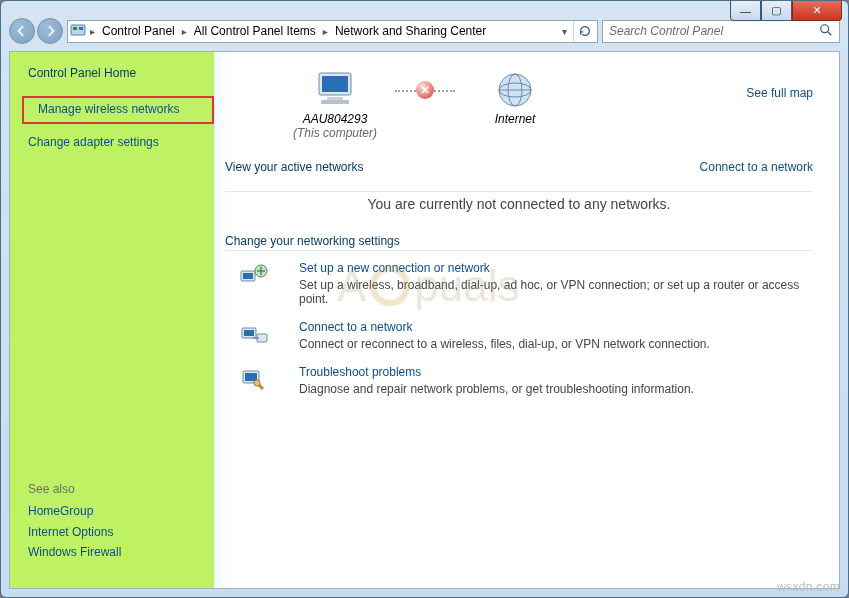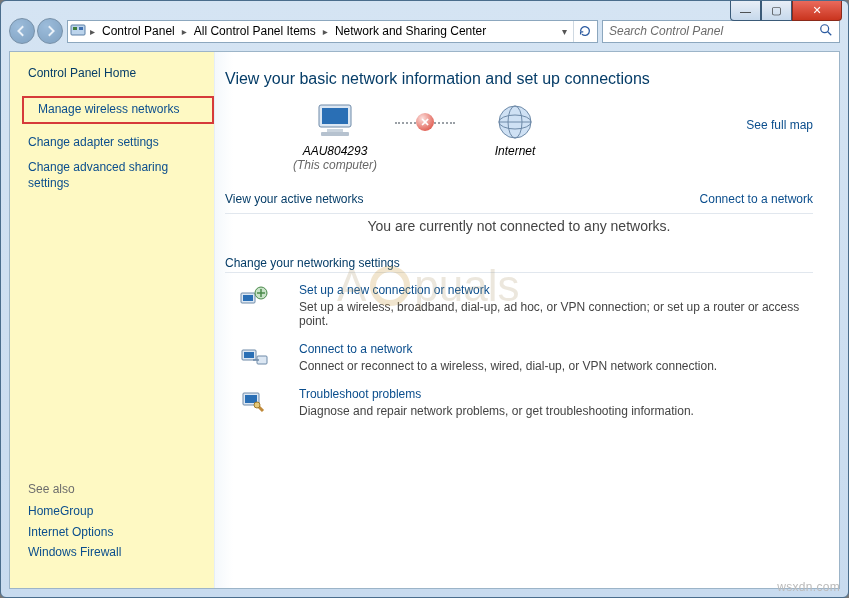--- a/index.html
+++ b/index.html
@@ -20,40 +20,40 @@
 .crumb { color: #000; padding: 0 3px; cursor: default; }
 .chevsep { color: #555; padding: 0 2px; font-size: 10px; }
 .addrtail { margin-left: auto; display: flex; align-items: center; color: #555; font-size: 10px; gap: 6px; padding-right: 4px; }
 .refresh { width: 22px; height: 21px; border-left: 1px solid #cfd9e2; display: flex; align-items: center; justify-content: center; color: #2b5aa0; }
 .searchbox { width: 238px; height: 23px; background: #fff; border: 1px solid #8ca7be; display: flex; align-items: center; padding: 0 6px; color: #6b6b6b; font-style: italic; }
 .searchbox .mag { margin-left: auto; color: #2b5aa0; font-style: normal; }
 
 .content { position: absolute; top: 50px; left: 8px; right: 8px; bottom: 8px; background: #fff; border: 1px solid #9cb4c8; }
 .helpbtn { position: absolute; top: 4px; right: 12px; width: 16px; height: 16px; border-radius: 50%; background: radial-gradient(circle at 35% 30%, #6fb5ef,#1e64b6); color:#fff; font-size:11px; font-weight:bold; display:flex; align-items:center; justify-content:center; }
 .layout { display: flex; height: 100%; }
-.sidebar { width: 204px; padding: 14px 6px 10px 18px; display: flex; flex-direction: column; background: #fef9c3; }
+.sidebar { width: 204px; padding: 14px 6px 10px 18px; display: flex; flex-direction: column; background: #bef264; }
 .sidebar .home { color: #063d68; font-size: 12px; margin-bottom: 14px; }
 .sidelink { color: #0b4e8d; font-size: 12px; margin: 5px 0; cursor: pointer; max-width: 160px; line-height: 1.3; }
 .highlight { border: 2px solid #d63a3a; padding: 4px 14px; margin: 2px -6px 6px -6px; }
 .seesec { margin-top: auto; margin-bottom: 12px; }
 .seehdr { color: #6d6d6d; font-size: 12px; margin-bottom: 8px; }
 
 .main { flex: 1; padding: 18px 26px 10px 10px; position: relative; border-left: 1px solid #e6eef6; background: linear-gradient(90deg, #f4f8fc 0%, #ffffff 18px); }
 .bigtitle { color: #063d68; font-size: 16px; margin-bottom: 14px; }
 .maprow { display: flex; align-items: flex-start; gap: 0; margin-left: 50px; position: relative; }
 .node { display: flex; flex-direction: column; align-items: center; width: 120px; font-style: italic; }
 .nodeicon { width: 46px; height: 40px; display: flex; align-items: center; justify-content: center; }
 .lbl { color: #000; font-size: 12px; text-align: center; margin-top: 2px; }
 .sublbl { color: #666; font-size: 12px; text-align: center; }
 .linkpath { width: 60px; height: 40px; display: flex; align-items: center; justify-content: center; position: relative; }
 .dashed { border-top: 2px dotted #9aa0a6; width: 100%; position: absolute; top: 20px; }
 .redx { position: absolute; width: 18px; height: 18px; border-radius: 50%; background: radial-gradient(circle at 35% 30%, #fcdedb, #d83a2c); color: #fff; font-weight: bold; display:flex;align-items:center;justify-content:center; font-size: 11px; }
 .seefull { color: #0b4e8d; font-size: 12px; position: absolute; right: 0; top: 16px; cursor: pointer; }
 
-.secrow { display: flex; align-items: center; margin-top: 20px; border-bottom: 1px solid #e1e7ee; padding-bottom: 7px; text-align: center; }
+.secrow { display: flex; align-items: center; margin-top: 20px; border-bottom: 1px solid #e1e7ee; padding-bottom: 17px; text-align: center; }
 .sechdr { color: #063d68; font-size: 12px; }
 .seclink { margin-left: auto; color: #0b4e8d; font-size: 12px; cursor: pointer; }
 .notconn { color: #444; text-align: center; margin-top: 4px; font-size: 14px; }
 
 .subtitle { color: #063d68; font-size: 12px; margin-top: 22px; margin-bottom: 10px; border-bottom: 1px solid #e1e7ee; padding-bottom: 2px; }
 .optrow { display: flex; gap: 30px; margin: 8px 0 14px 14px; }
 .opticon { width: 30px; height: 30px; flex-shrink: 0; }
 .optbody { flex: 1; }
 .optlink { color: #0b4e8d; font-size: 12px; cursor: pointer; }
 .optdesc { color: #444; font-size: 12px; margin-top: 3px; }
@@ -121,32 +121,30 @@
 
   <div class="content">
     <div class="helpbtn">?</div>
     <div class="layout">
       <div class="sidebar">
         <div class="home">Control Panel Home</div>
         <div class="highlight">
           <div class="sidelink" style="margin:0">Manage wireless networks</div>
         </div>
         <div class="sidelink">Change adapter settings</div>
-        <div class="sidelink">Change advanced sharing settings</div>
 
         <div class="seesec">
           <div class="seehdr">See also</div>
           <div class="sidelink">HomeGroup</div>
           <div class="sidelink">Internet Options</div>
           <div class="sidelink">Windows Firewall</div>
         </div>
       </div>
 
       <div class="main">
-        <div class="bigtitle">View your basic network information and set up connections</div>
 
         <div style="position:relative;">
           <div class="seefull">See full map</div>
           <div class="maprow">
             <div class="node">
               <div class="nodeicon">
                 <svg width="44" height="38" viewBox="0 0 44 38">
                     <rect x="6" y="2" width="32" height="22" rx="2" fill="#dce7f3" stroke="#6e8aa8"></rect>
                     <rect x="9" y="5" width="26" height="16" fill="#2a6fb5"></rect>
                     <rect x="14" y="26" width="16" height="3" fill="#c9d3dd"></rect>
@@ -201,21 +199,21 @@
           <div class="opticon">
             <svg width="30" height="30" viewBox="0 0 30 30">
                 <rect x="3" y="8" width="14" height="10" rx="1" fill="#dce7f3" stroke="#6e8aa8"></rect>
                 <rect x="5" y="10" width="10" height="6" fill="#2a6fb5"></rect>
                 <rect x="18" y="14" width="10" height="8" rx="1" fill="#dce7f3" stroke="#6e8aa8"></rect>
                 <line x1="14" y1="18" x2="20" y2="18" stroke="#6e8aa8" stroke-width="1.5"></line>
               </svg>
           </div>
           <div class="optbody">
             <div class="optlink">Connect to a network</div>
-            <div class="optdesc">Connect or reconnect to a wireless, wired, dial-up, or VPN network connection.</div>
+            <div class="optdesc">Connect or reconnect to a wireless, files, dial-up, or VPN network connection.</div>
           </div>
         </div>
 
 
         <div class="optrow">
           <div class="opticon">
             <svg width="30" height="30" viewBox="0 0 30 30">
                 <rect x="4" y="6" width="16" height="12" rx="1" fill="#dce7f3" stroke="#6e8aa8"></rect>
                 <rect x="6" y="8" width="12" height="8" fill="#2a6fb5"></rect>
                 <path d="M18 18l6 6" stroke="#c08a3a" stroke-width="3"></path>

